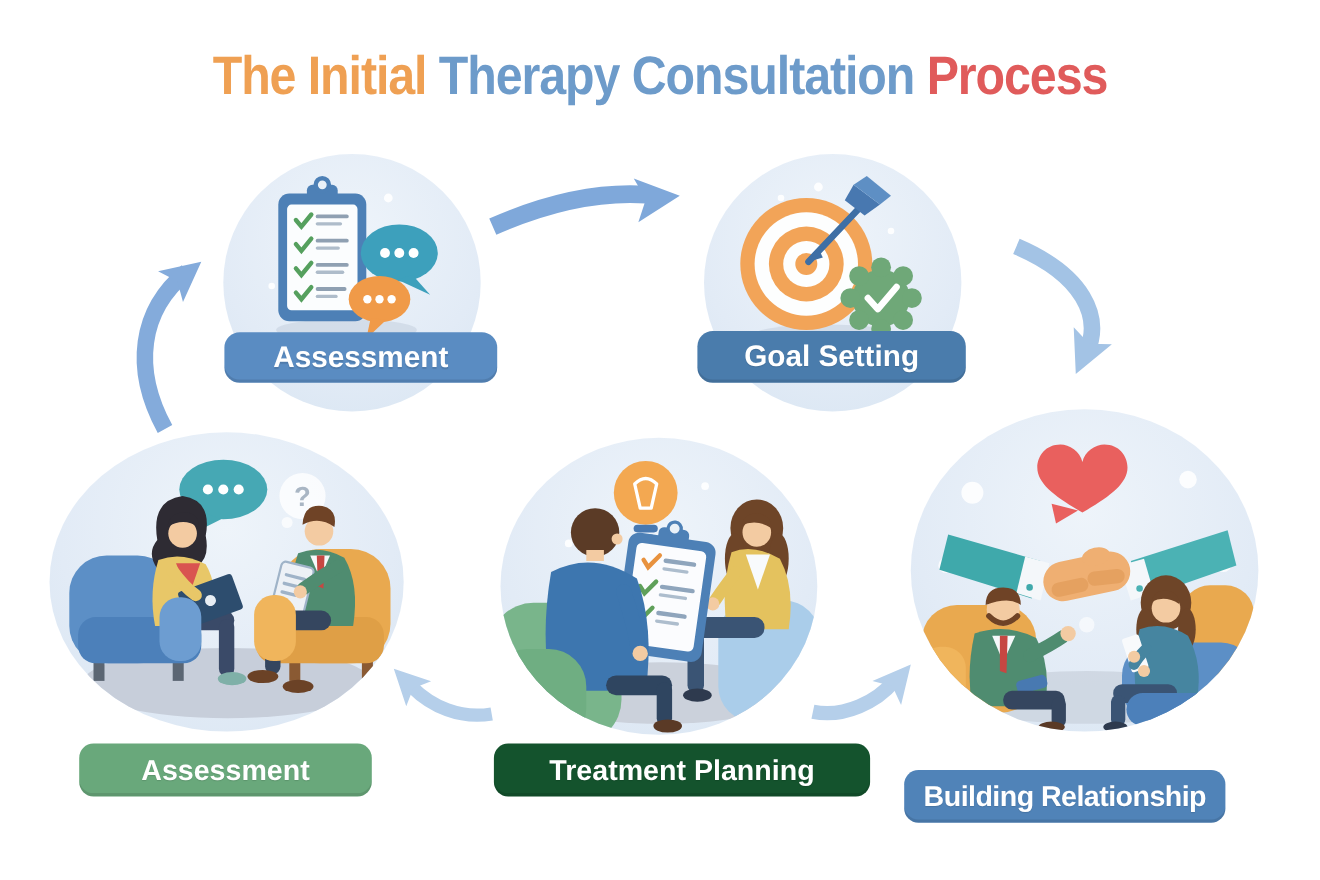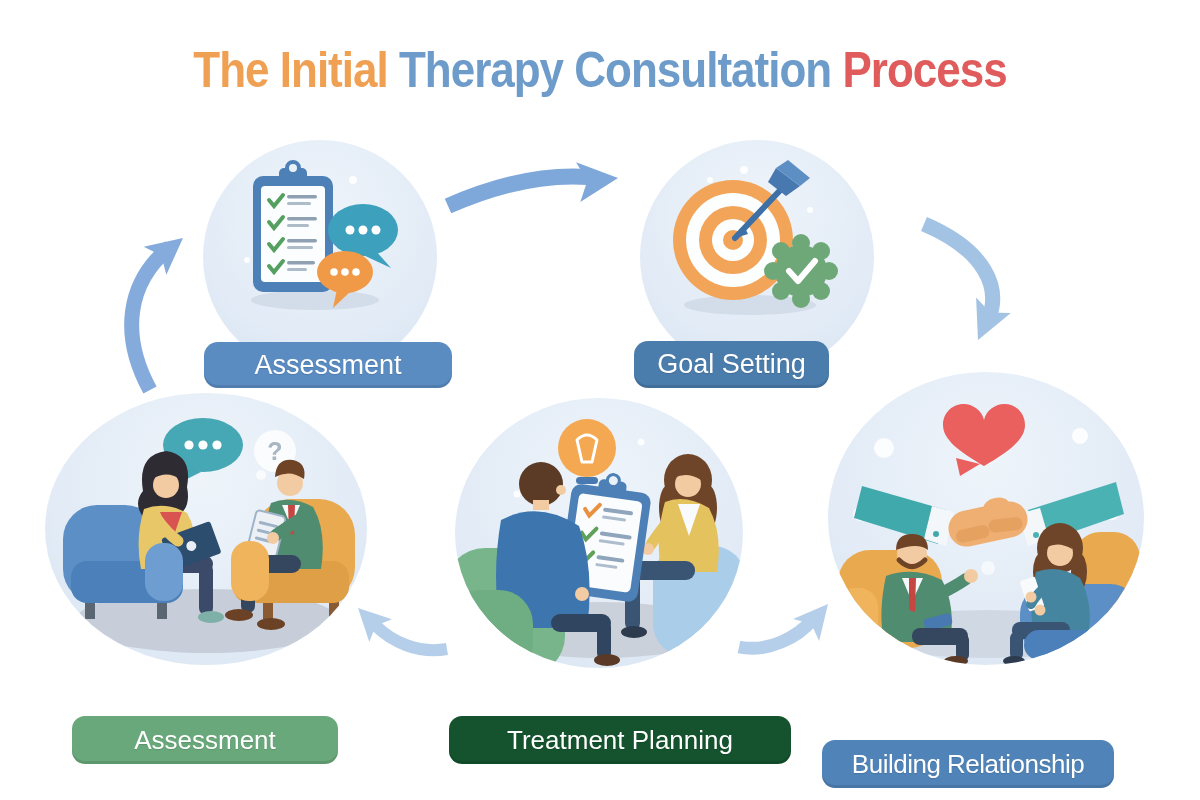--- a/index.html
+++ b/index.html
@@ -23,27 +23,26 @@
   }
   #c1{left:203px;top:140px;width:234px;height:234px;}
   #c2{left:640px;top:140px;width:234px;height:234px;}
   #c3{left:45px; top:393px;width:322px;height:272px;}
   #c4{left:455px;top:398px;width:288px;height:270px;}
   #c5{left:828px;top:372px;width:316px;height:293px;}
   .circle svg{display:block;width:100%;height:100%;}
   
   .bar{
     position:absolute;z-index:6;display:flex;align-items:center;justify-content:center;
-    color:#FFFFFF;font-weight:normal;border-radius:14px;
+    color:#FFFFFF;font-weight:bold;border-radius:14px;
     box-shadow:inset 0 -3px 0 rgba(0,0,0,0.10);
     text-shadow:0 1px 1px rgba(0,0,0,0.12);
-    margin-top:40px;
   }
   #bar1{left:204px;top:302px;width:248px;height:46px;background:#5A8CC2;font-size:27px;}
-  #bar2{left:634px;top:301px;width:195px;height:47px;background:#4A7CAC;font-size:27px;}
+  #bar2{left:634px;top:301px;width:244px;height:47px;background:#4A7CAC;font-size:27px;}
   #bar3{left:72px; top:676px;width:266px;height:48px;background:#69A87B;font-size:26px;border-radius:13px;}
   #bar4{left:449px;top:676px;width:342px;height:48px;background:#14532d;font-size:26px;border-radius:13px;}
   #bar5{left:822px;top:700px;width:292px;height:48px;background:#5083B8;font-size:26px;letter-spacing:-0.5px;border-radius:13px;}
   
   #arrows{position:absolute;left:0;top:0;width:1200px;height:800px;z-index:4;pointer-events:none;}
 </style>
 </head>
 <body>
 
 <div id="stage">

